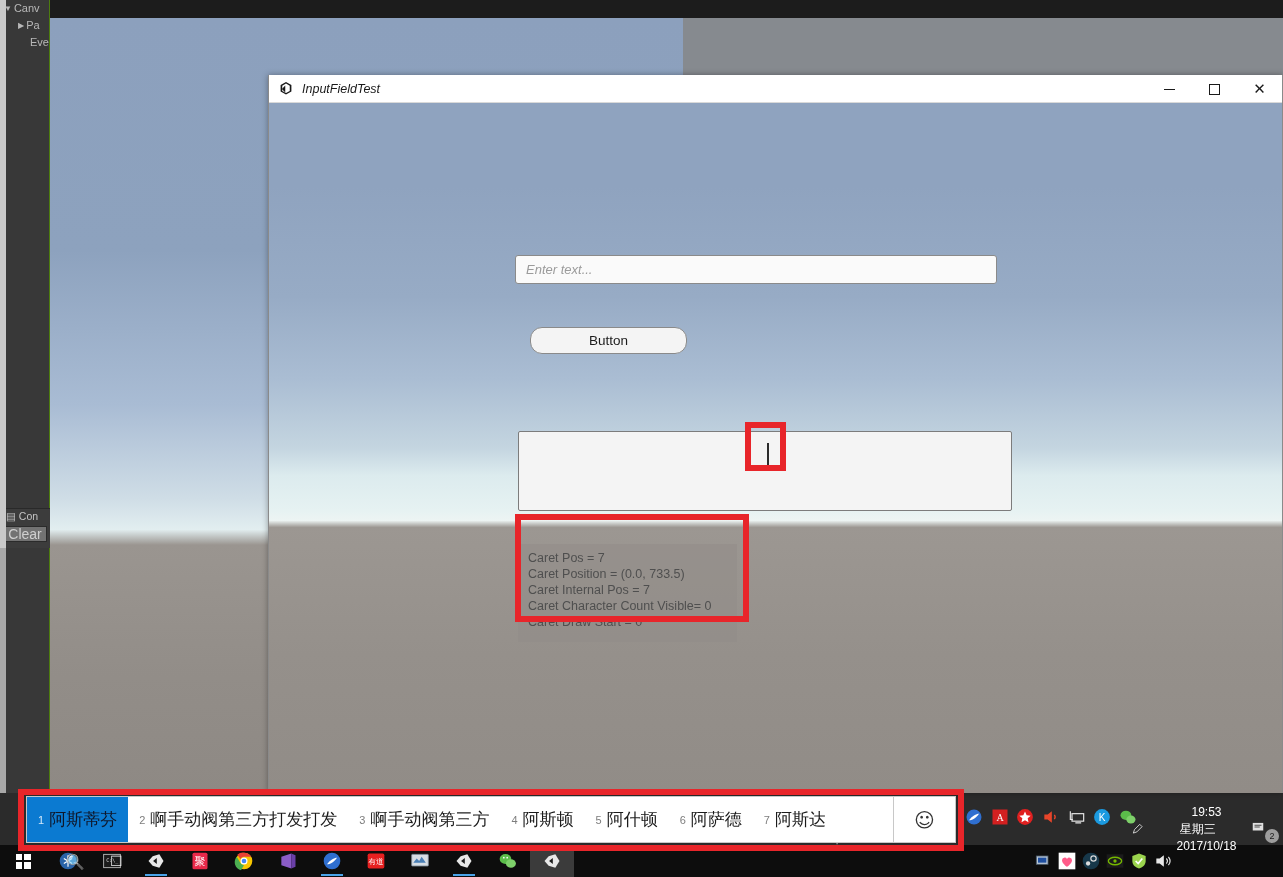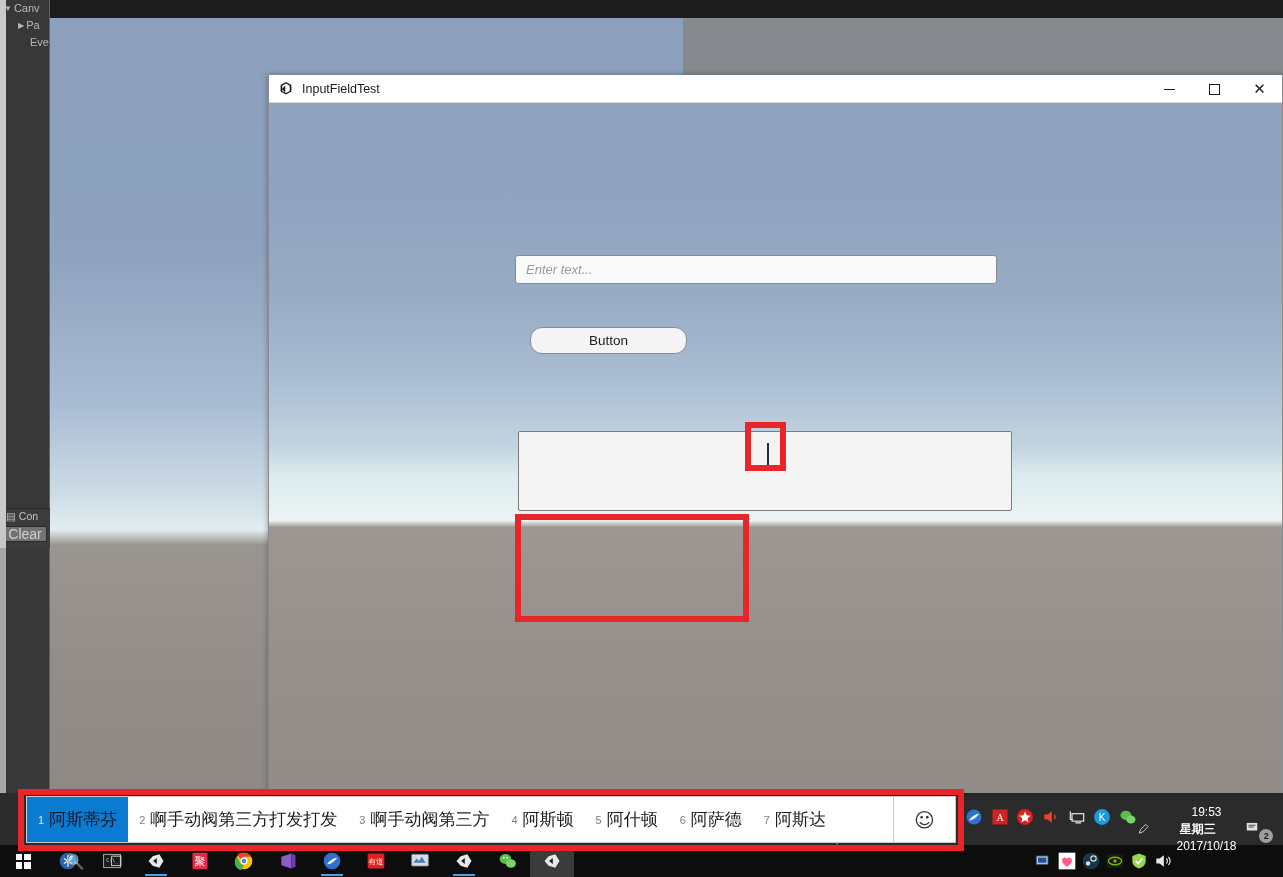--- a/index.html
+++ b/index.html
@@ -52,21 +52,21 @@
   .app-window {
     position: absolute; left: 268px; top: 75px; width: 1015px; height: 718px;
     background: #f0f0f0; border: 1px solid #8a8a8a; border-top: none;
     box-shadow: 0 0 6px rgba(0,0,0,0.35);
   }
   .titlebar {
     height: 28px; background: #ffffff; border-bottom: 1px solid #d9d9d9;
     display: flex; align-items: center; position: relative;
   }
   .unity-icon { width: 18px; height: 18px; margin-left: 8px; flex: none; }
-  .title-text { font-size: 12.5px; color: #1a1a1a; margin-left: 7px; }
+  .title-text { font-size: 12.5px; color: #1a1a1a; margin-left: 7px; font-style: italic; }
   .win-controls { position: absolute; right: 0; top: 0; height: 28px; display: flex; }
   .win-btn {
     width: 45px; height: 28px; display: flex; align-items: center; justify-content: center;
     font-size: 12px; color: #1a1a1a;
   }
   .win-min-glyph { width: 11px; height: 1px; background: #1a1a1a; }
   .win-max-glyph { width: 11px; height: 11px; border: 1px solid #1a1a1a; }
   .win-close-glyph { font-size: 15px; line-height: 15px; font-family: "DejaVu Sans", sans-serif; }
 
   .app-content {
@@ -161,21 +161,21 @@
   }
   .tray-top-row {
     position: absolute; left: 962px; top: 800px; width: 178px; height: 34px;
     display: flex; align-items: center; gap: 2px;
   }
   .tray-top-icon { width: 24px; height: 24px; display:flex; align-items:center; justify-content:center; }
   .clock-upper {
     position: absolute; left: 1130px; top: 800px; width: 153px; height: 45px;
     color: #fff; font-size: 12px; line-height: 16px; text-align: center; padding-top: 4px;
   }
-  .clock-upper .row2 { display: flex; align-items: center; justify-content: center; gap: 28px; font-weight: bold; }
+  .clock-upper .row2 { display: flex; align-items: center; justify-content: space-between; gap: 28px; }
   .notif-badge {
     width: 14px; height: 14px; border-radius: 50%; background: #9d9d9d; color: #1d1d1d;
     font-size: 9px; line-height: 14px; text-align: center; display:inline-block;
     position: relative; left: -4px; top: 5px;
   }
   .ime-toolbar {
     position: absolute; left: 832px; top: 832px; height: 14px;
     display: flex; align-items: center; gap: 6px; color: #d0d0d0; font-size: 11px;
   }
   .search-glyph { position: absolute; left: 66px; top: 853px; color: #e8e8e8; font-size: 15px; }
@@ -240,20 +240,27 @@
         <span class="ui-placeholder">Enter text...</span>
       </div>
 
       <div class="ui-button">Button</div>
 
       <div class="ui-textarea">
         <span class="caret"></span>
       </div>
       <div class="annot-caret"></div>
 
+      <div class="debug-box">
+        <div class="debug-line">Caret Pos = 7</div>
+        <div class="debug-line">Caret Position = (0.0, 733.5)</div>
+        <div class="debug-line">Caret Internal Pos = 7</div>
+        <div class="debug-line">Caret Character Count Visible= 0</div>
+        <div class="debug-line">Caret Draw Start = 0</div>
+      </div>
     </div>
   </div>
   <div class="annot-debug"></div>
 
   <div class="taskbar">
     <div class="start-btn">
       <span class="start-glyph">
           <i></i>
           <i></i>
           <i></i>

